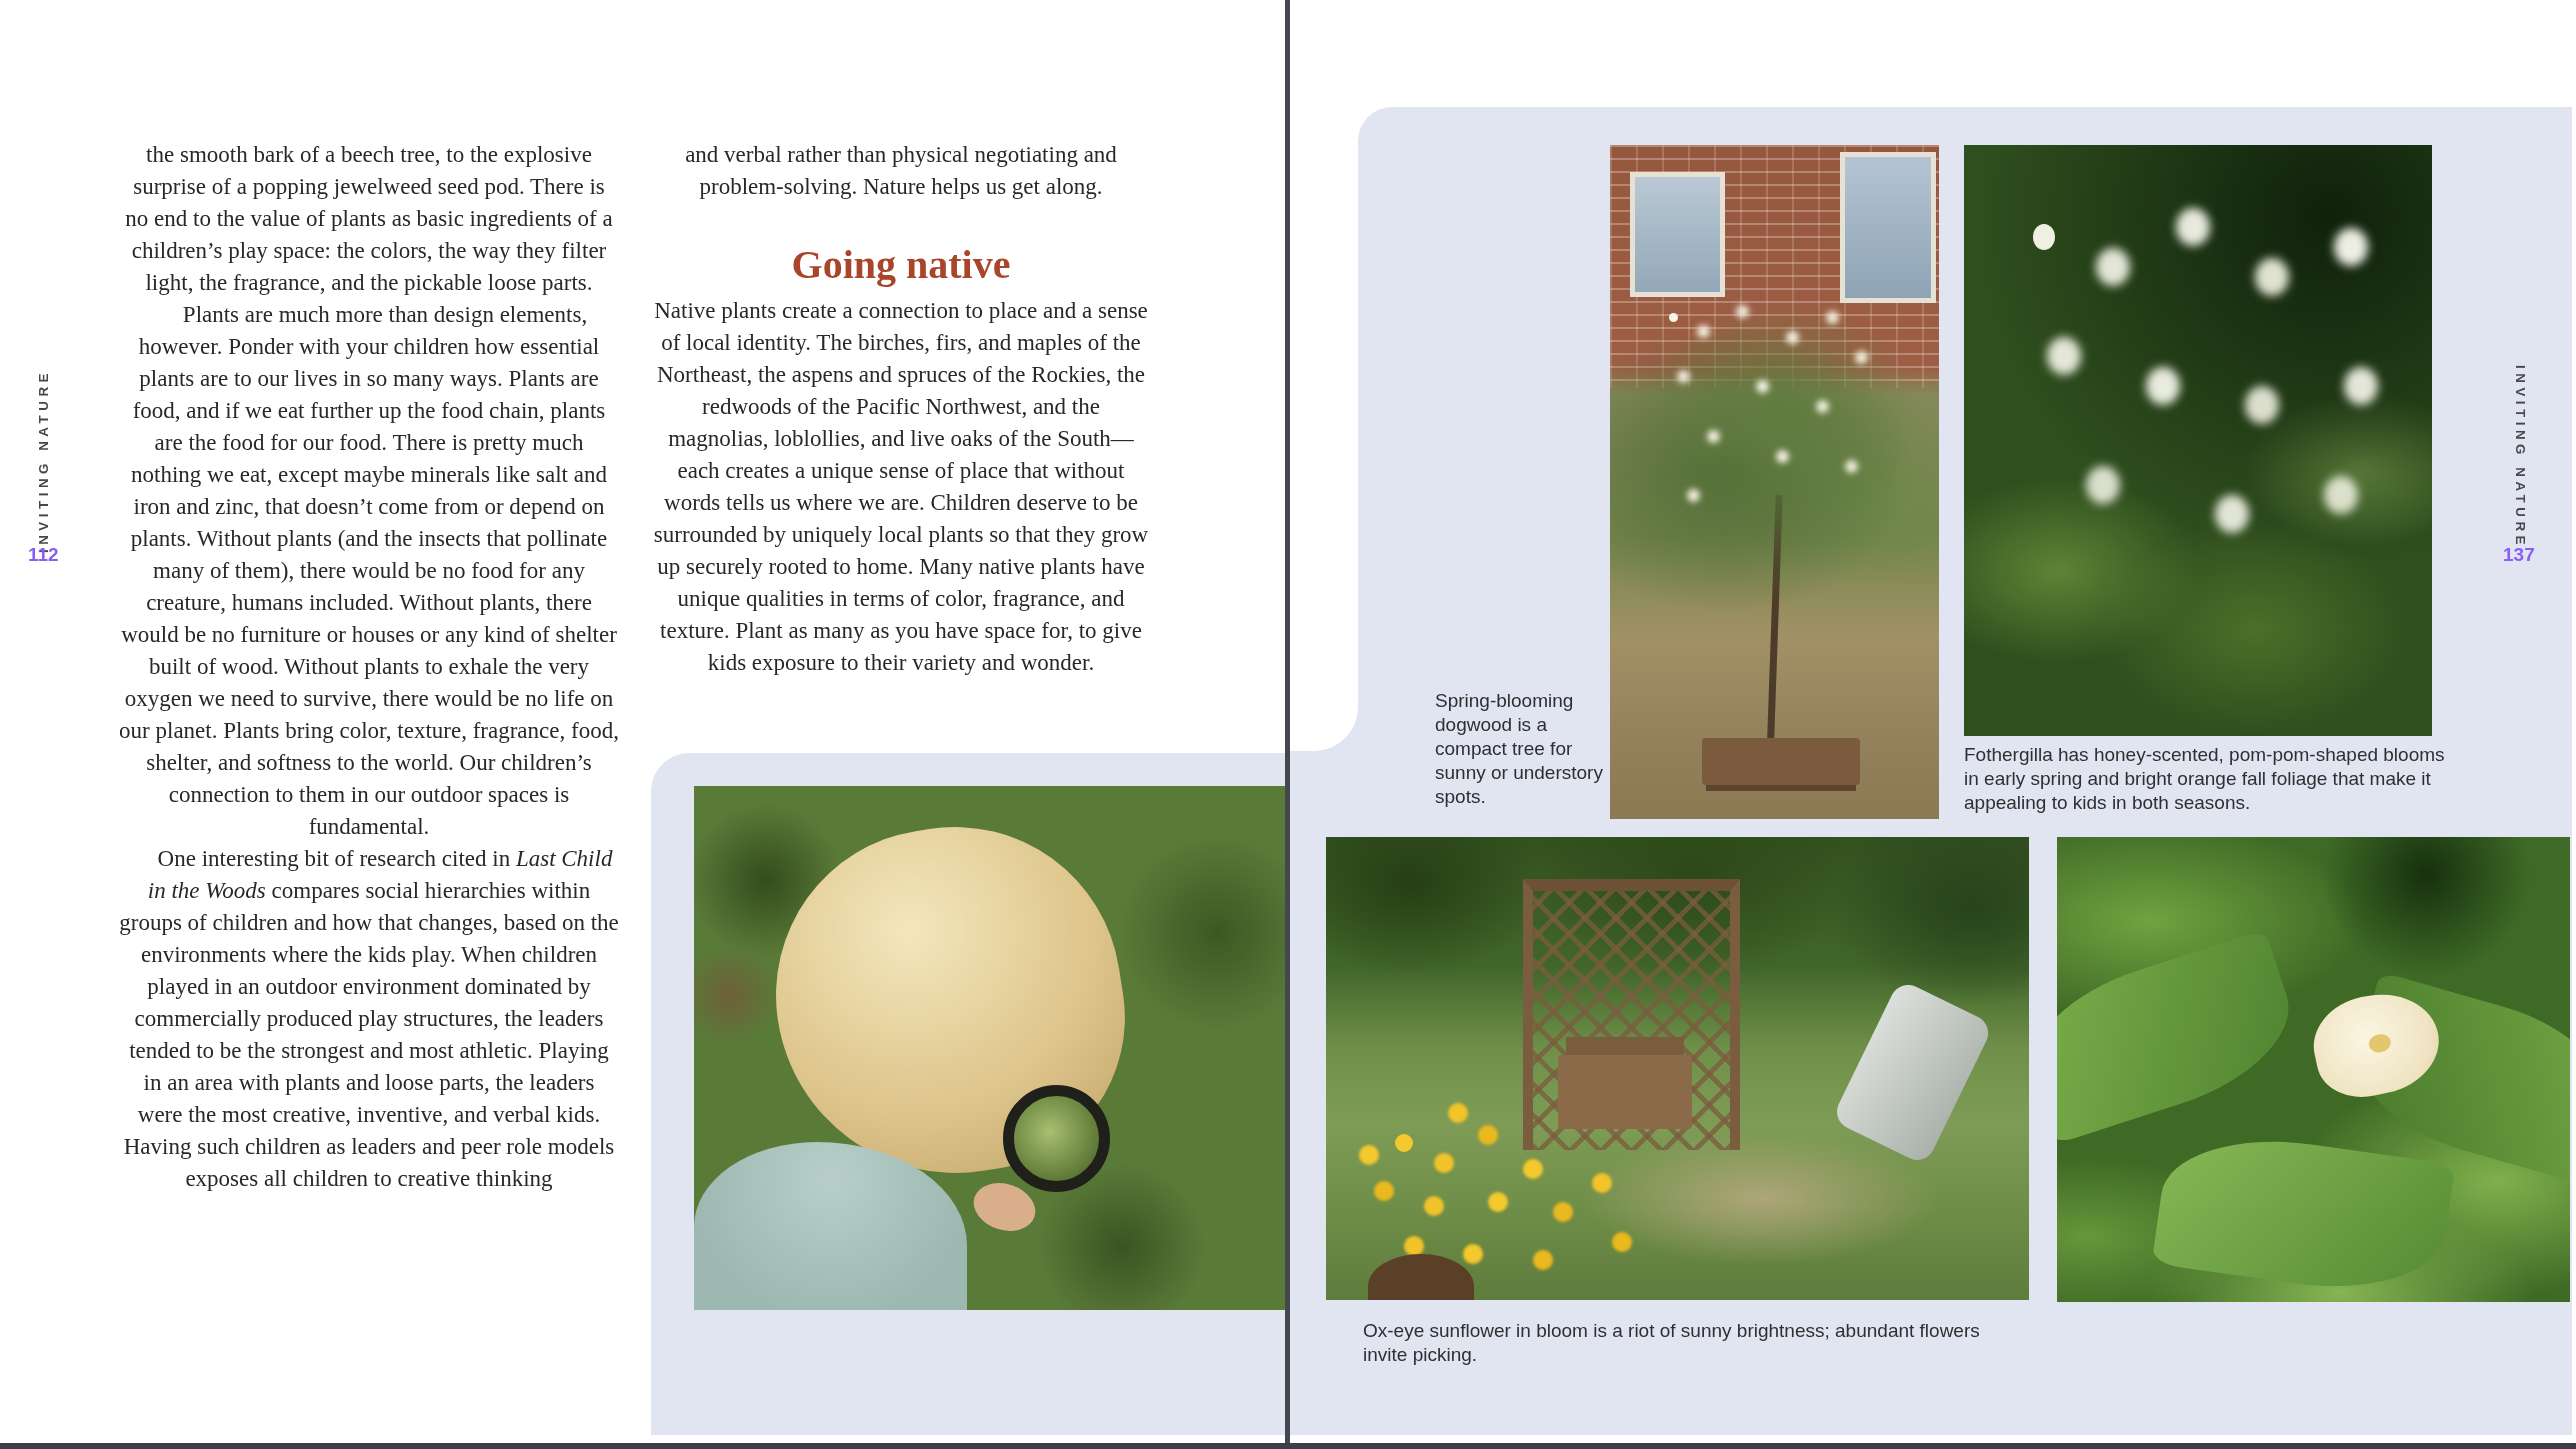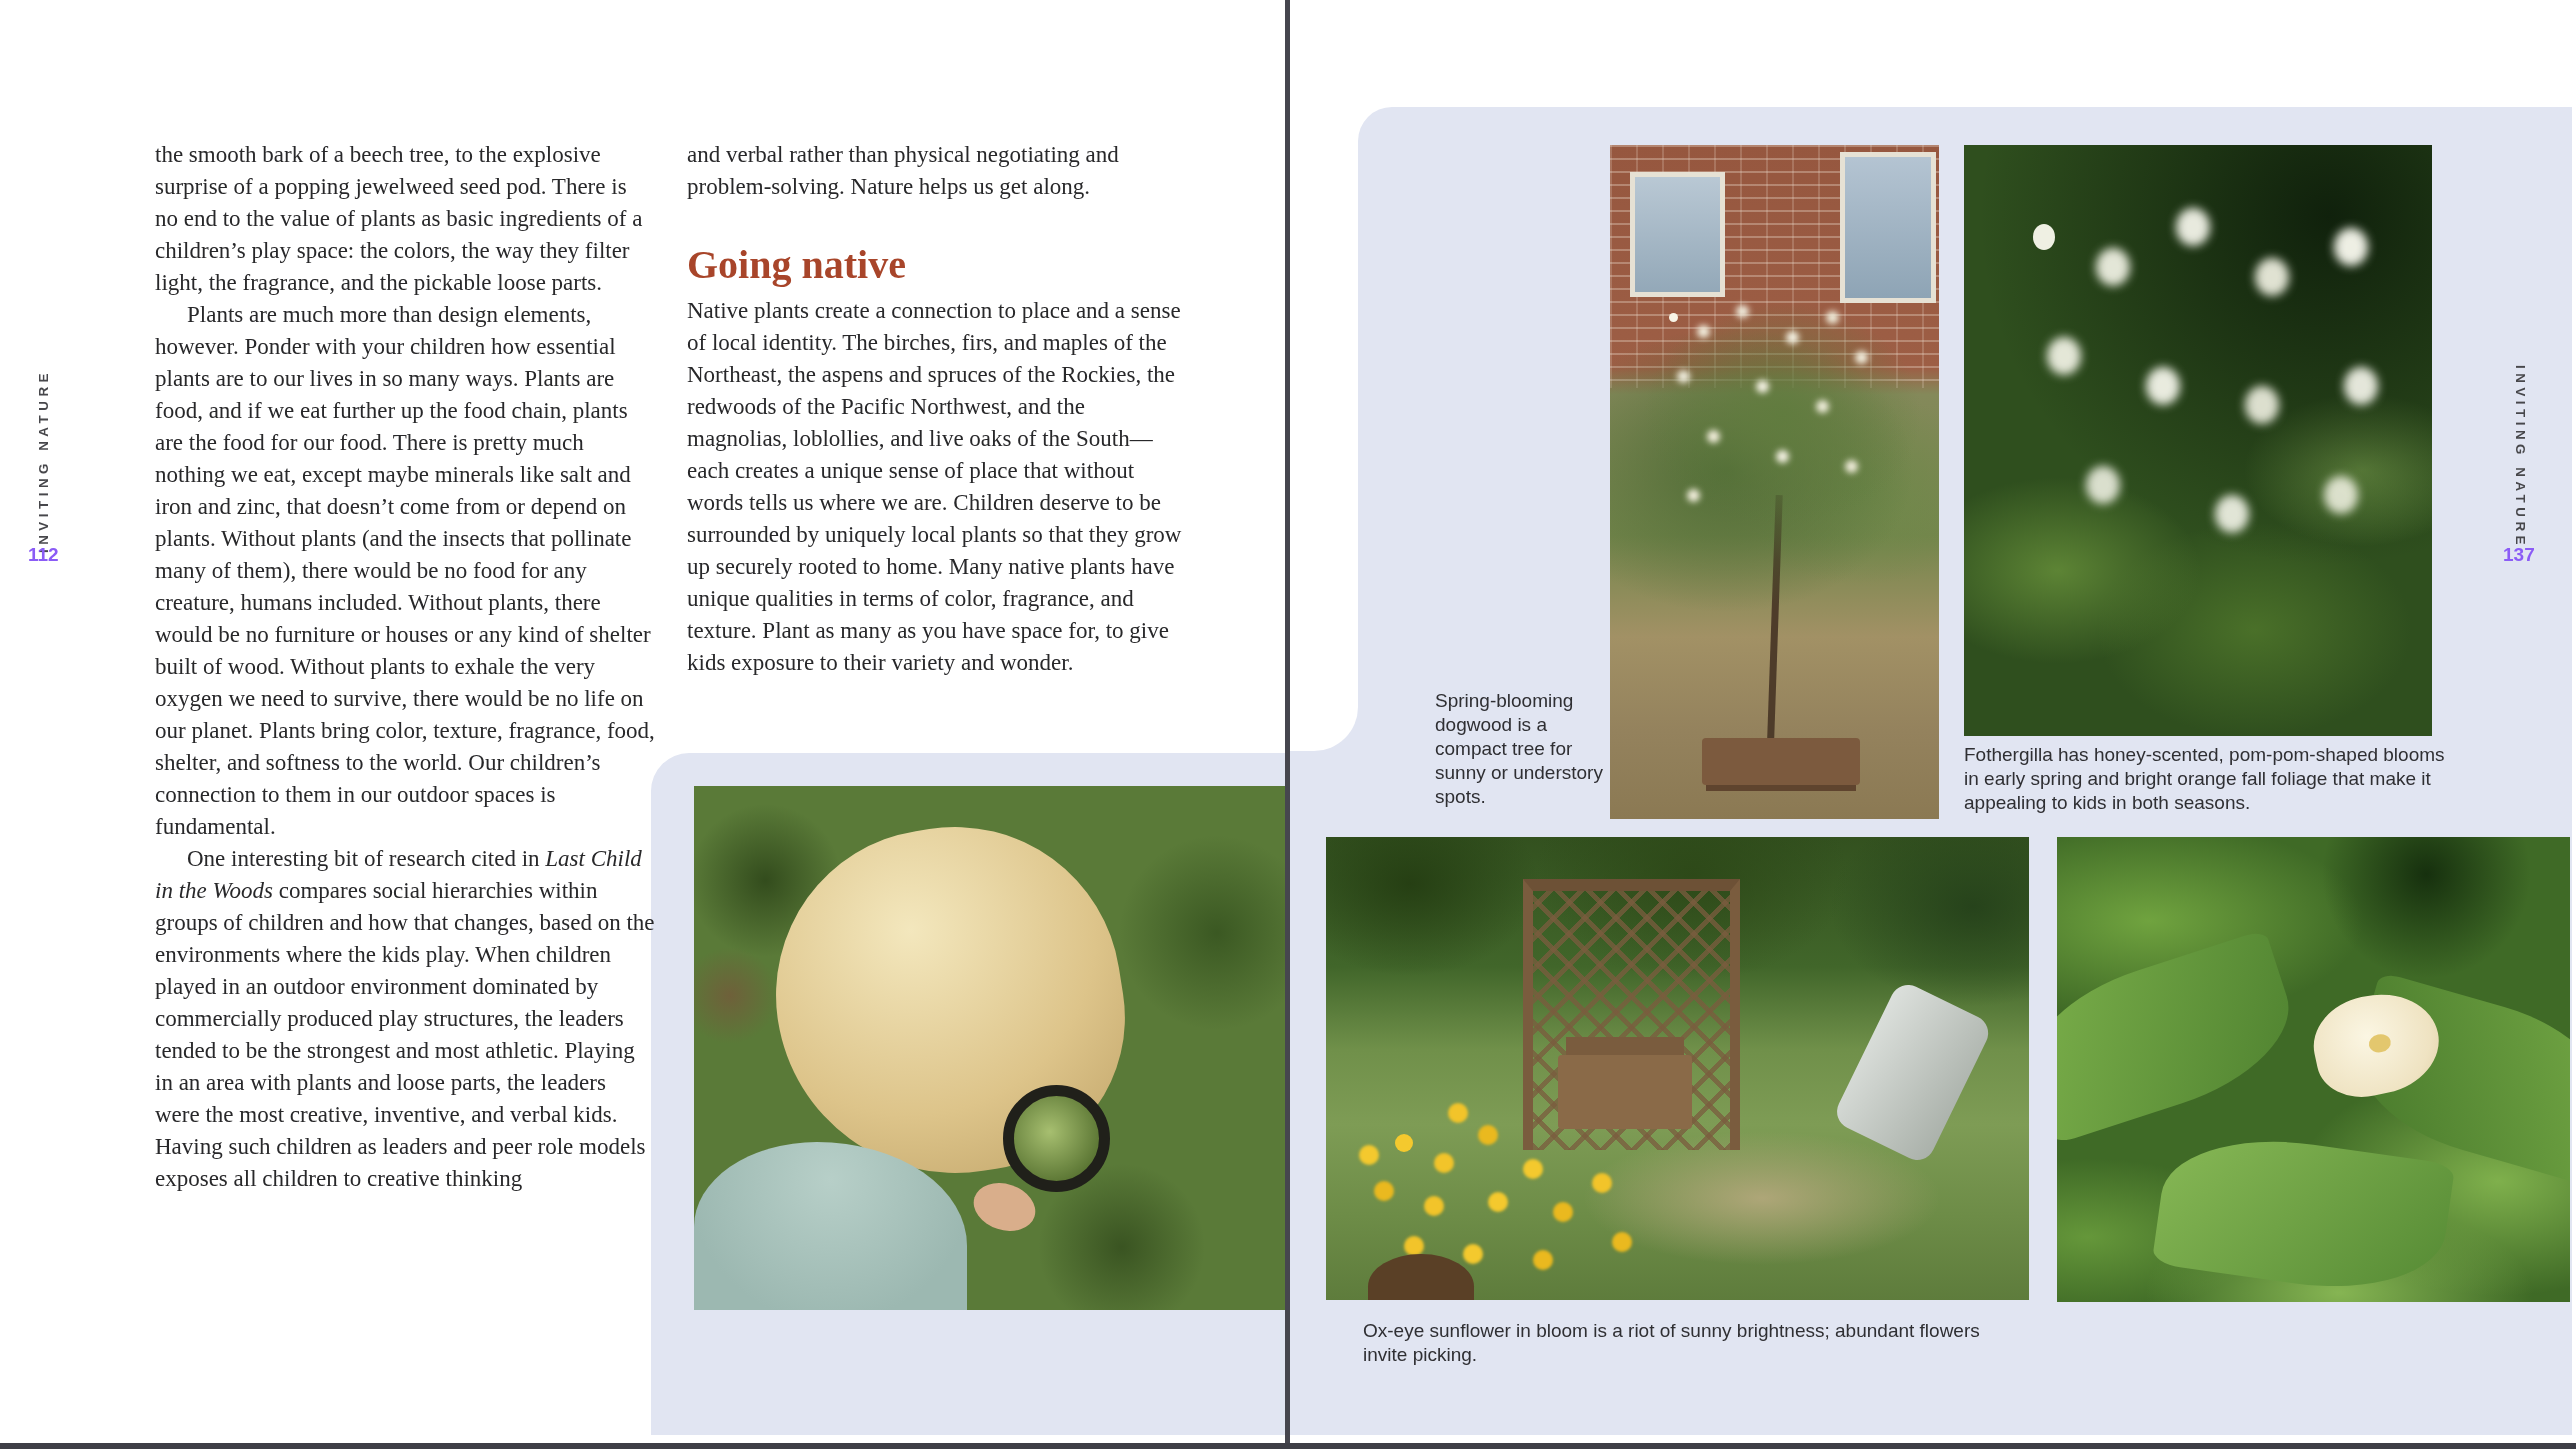--- a/index.html
+++ b/index.html
@@ -25,21 +25,21 @@
   #label-left{left:36px;top:369px;transform:rotate(180deg);}
   #label-right{left:2513px;top:365px;}
   .page-num{
     position:absolute;font-family:"Liberation Sans","DejaVu Sans",sans-serif;
     font-size:19px;font-weight:700;color:#8b5cf6;
   }
   #pnum-left{left:28px;top:544px;}
   #pnum-right{left:2503px;top:544px;}
 
   
-  .col{position:absolute;width:500px;font-size:23px;line-height:32px;text-align:left;margin-left:36px;}
+  .col{position:absolute;width:500px;font-size:23px;line-height:32px;text-align:center;}
   .col p{margin:0;}
   .col p.indent{text-indent:32px;}
   #col-left{left:119px;top:139px;}
   #col-mid{left:651px;top:139px;}
   #going-native{
     font-size:40px;line-height:40px;font-weight:700;color:#a8452a;
     margin:42px 0 10px 0;
   }
   .ital{font-style:italic;}
 

